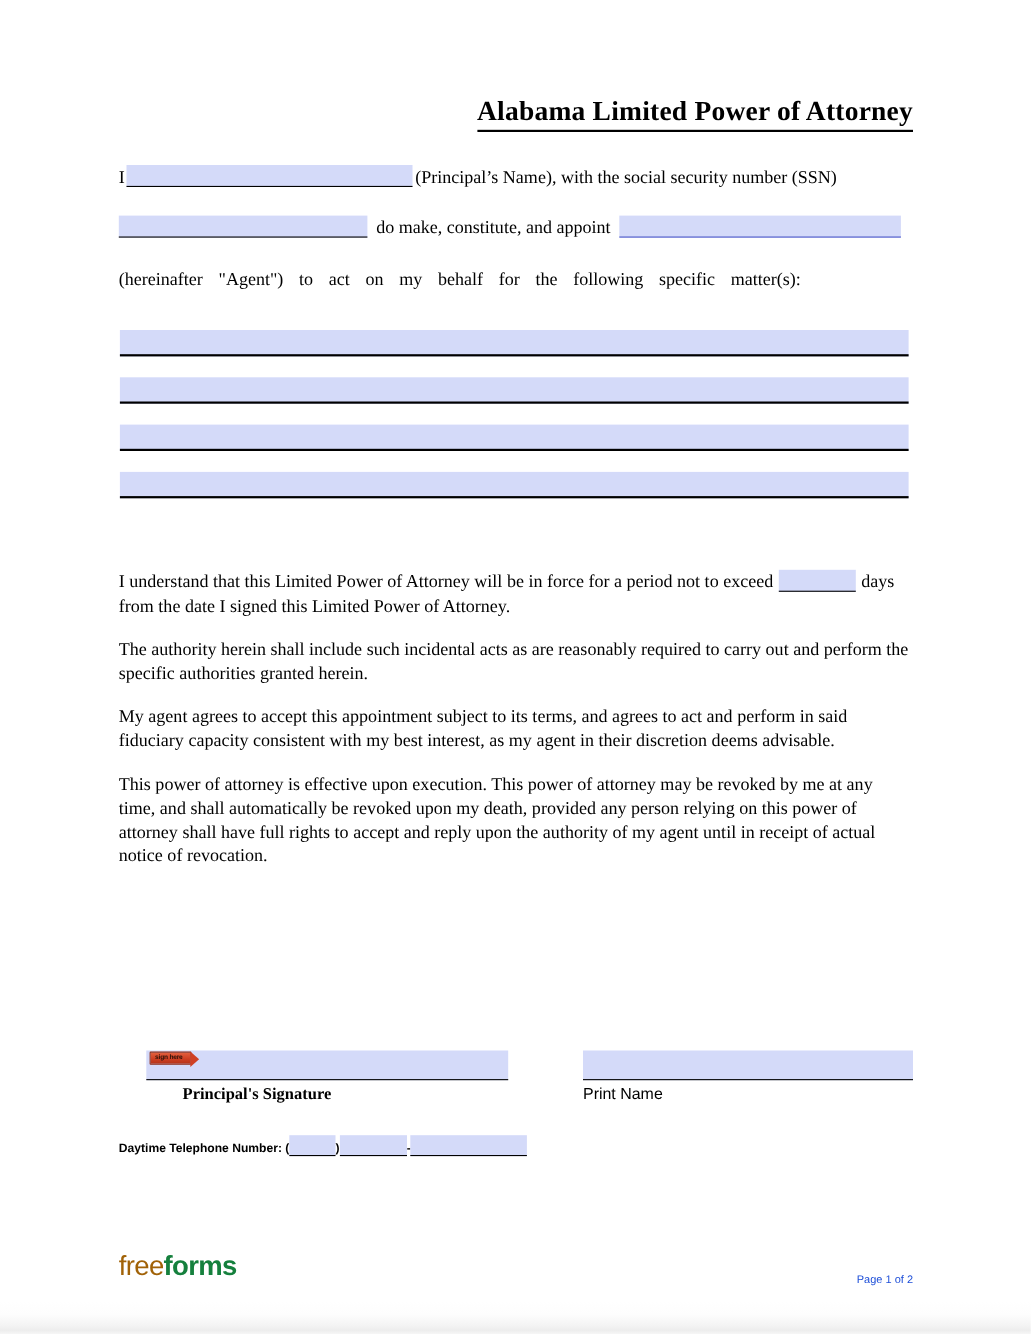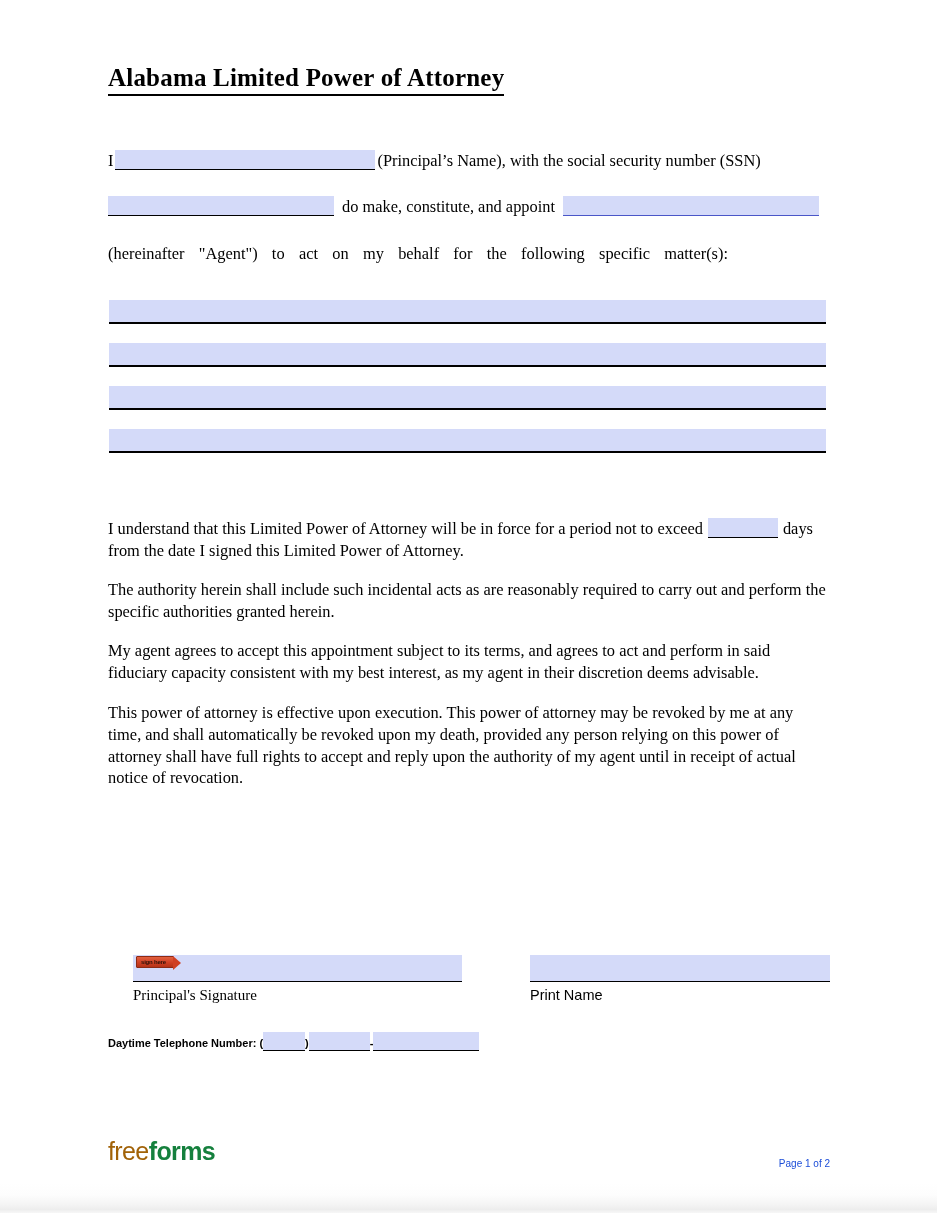--- a/index.html
+++ b/index.html
@@ -36,26 +36,26 @@
 
   .content {
     position: absolute;
     left: 108px;
     top: 0;
     width: 722px;
   }
 
   
   .doc-title {
-    text-align: left;
+    text-align: right;
     font-size: 25px;
     font-weight: bold;
     letter-spacing: 0.2px;
     margin: 0;
-    padding-top: 64px;
+    padding-top: 88px;
     line-height: 1.1;
   }
   .doc-title span {
     border-bottom: 2.4px solid #000;
     padding-bottom: 3px;
   }
 
   
   .fld {
     display: inline-block;
@@ -137,21 +137,22 @@
 
   .sig-field {
     position: relative;
     height: 26px;
     background: #d4daf9;
     border-bottom: 1.8px solid #000000;
   }
   .sig-caption {
     margin-top: 5px;
     font-size: 15px;
-    font-weight: normal;
+    font-weight: bold;
+    margin-left: 33px;
   }
   .sig-caption-sans {
     margin-top: 5px;
     font-size: 14.5px;
     font-family: "Liberation Sans", "DejaVu Sans", sans-serif;
     font-weight: normal;
   }
 
   
   .sign-tag {

